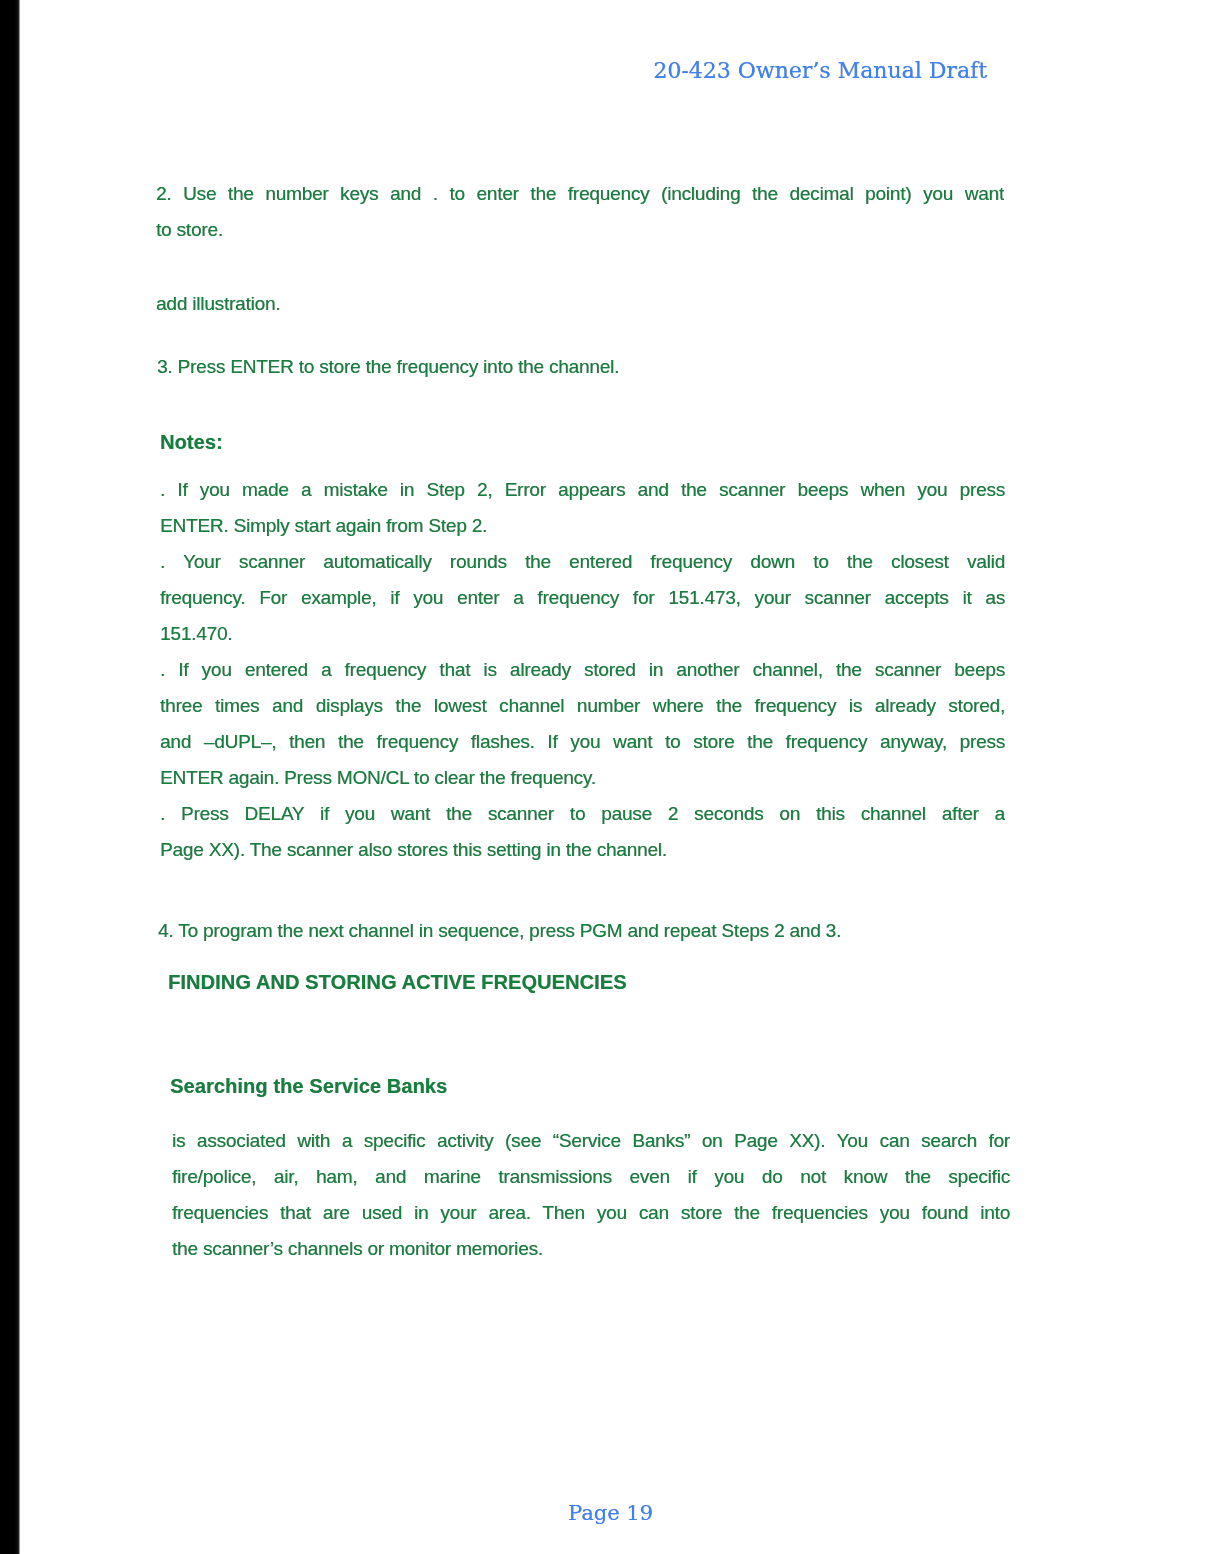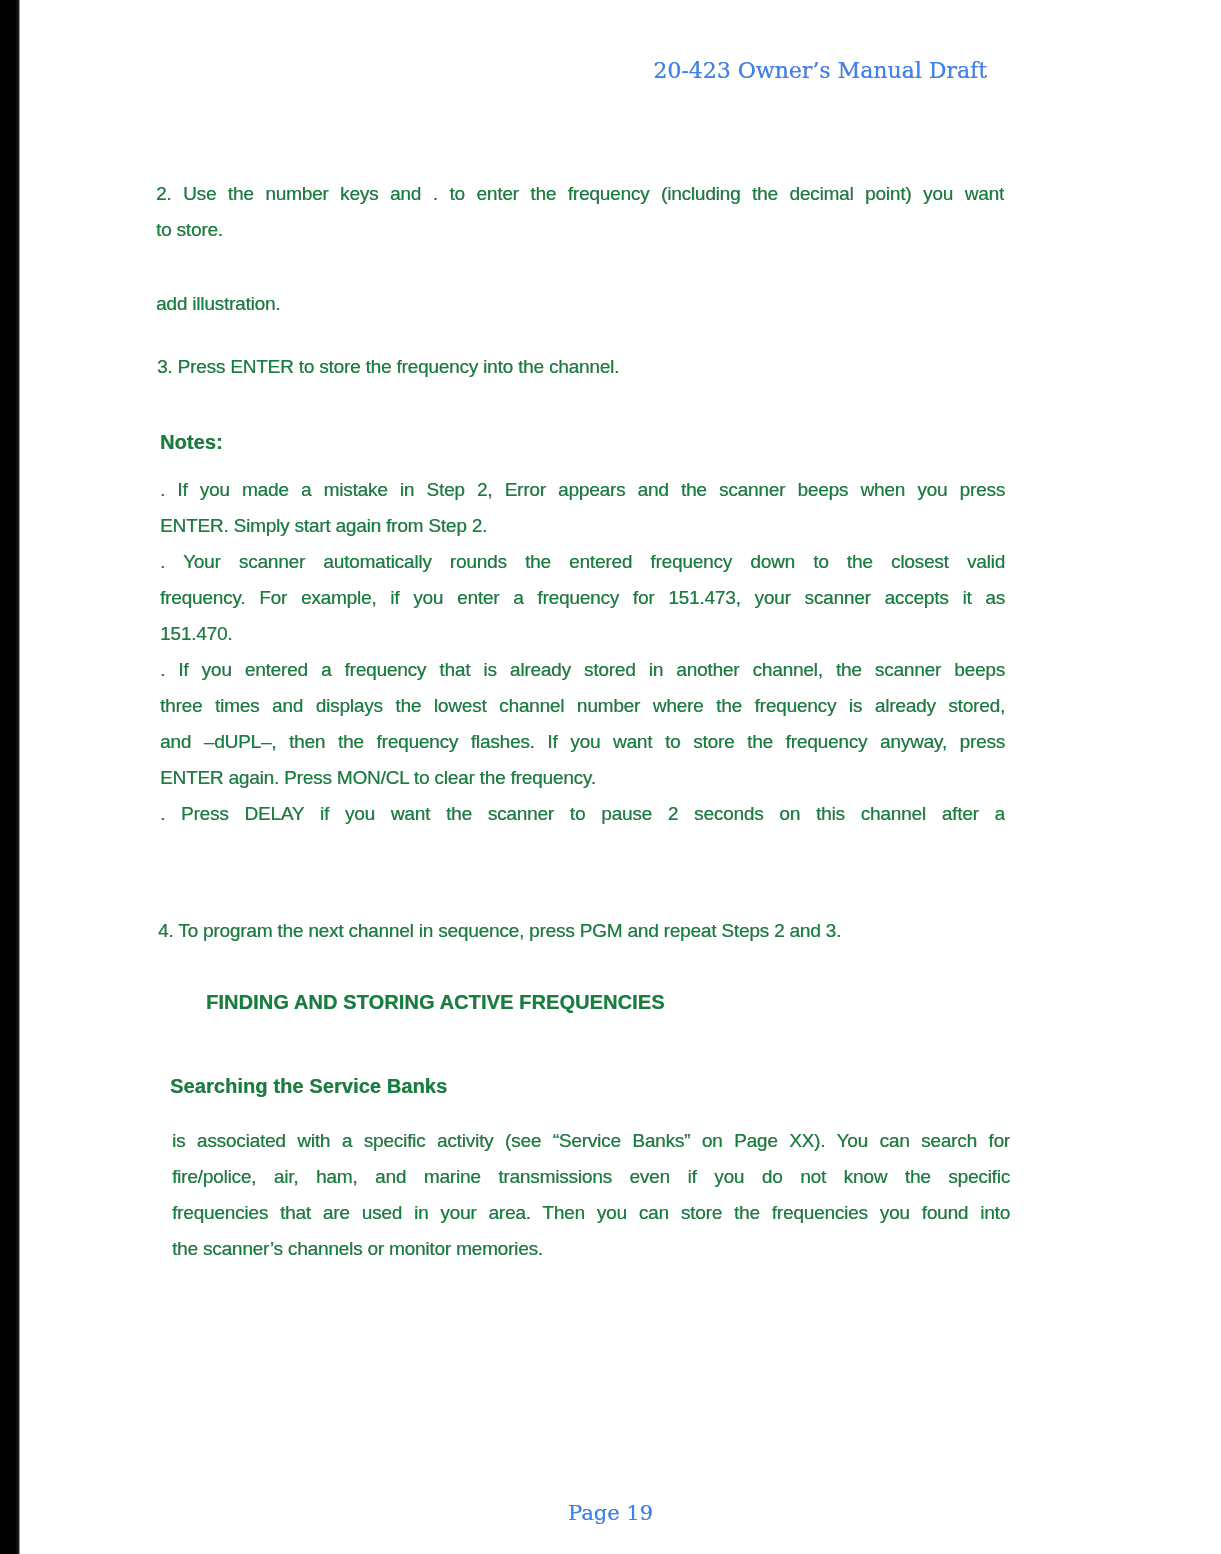--- a/index.html
+++ b/index.html
@@ -109,28 +109,29 @@
         <div class="ln">151.470.</div>
       </div>
     <div class="para">
         <div class="jl">. If you entered a frequency that is already stored in another channel, the scanner beeps</div>
         <div class="jl">three times and displays the lowest channel number where the frequency is already stored,</div>
         <div class="jl">and –dUPL–, then the frequency flashes. If you want to store the frequency anyway, press</div>
         <div class="ln">ENTER again. Press MON/CL to clear the frequency.</div>
       </div>
     <div class="para">
         <div class="jl">. Press DELAY if you want the scanner to pause 2 seconds on this channel after a</div>
+        <div class="ln">Page XX). The scanner also stores this setting in the channel.</div>
       </div>
   </div>
 
   <div class="abs para" style="top:913px; left:158px; width:850px;">
       <div class="ln">4. To program the next channel in sequence, press PGM and repeat Steps 2 and 3.</div>
     </div>
 
-  <div class="abs ln bold" style="top:984px; left:168px;margin-left:38px;">FINDING AND STORING ACTIVE FREQUENCIES</div>
+  <div class="abs ln bold" style="top:964px; left:168px;">FINDING AND STORING ACTIVE FREQUENCIES</div>
 
   <div class="abs ln bold" style="top:1068px; left:170px;">Searching the Service Banks</div>
 
   <div class="abs para" style="top:1123px; left:172px; width:838px;">
       <div class="jl">is associated with a specific activity (see “Service Banks” on Page XX). You can search for</div>
       <div class="jl">fire/police, air, ham, and marine transmissions even if you do not know the specific</div>
       <div class="jl">frequencies that are used in your area. Then you can store the frequencies you found into</div>
       <div class="ln">the scanner’s channels or monitor memories.</div>
     </div>
 

